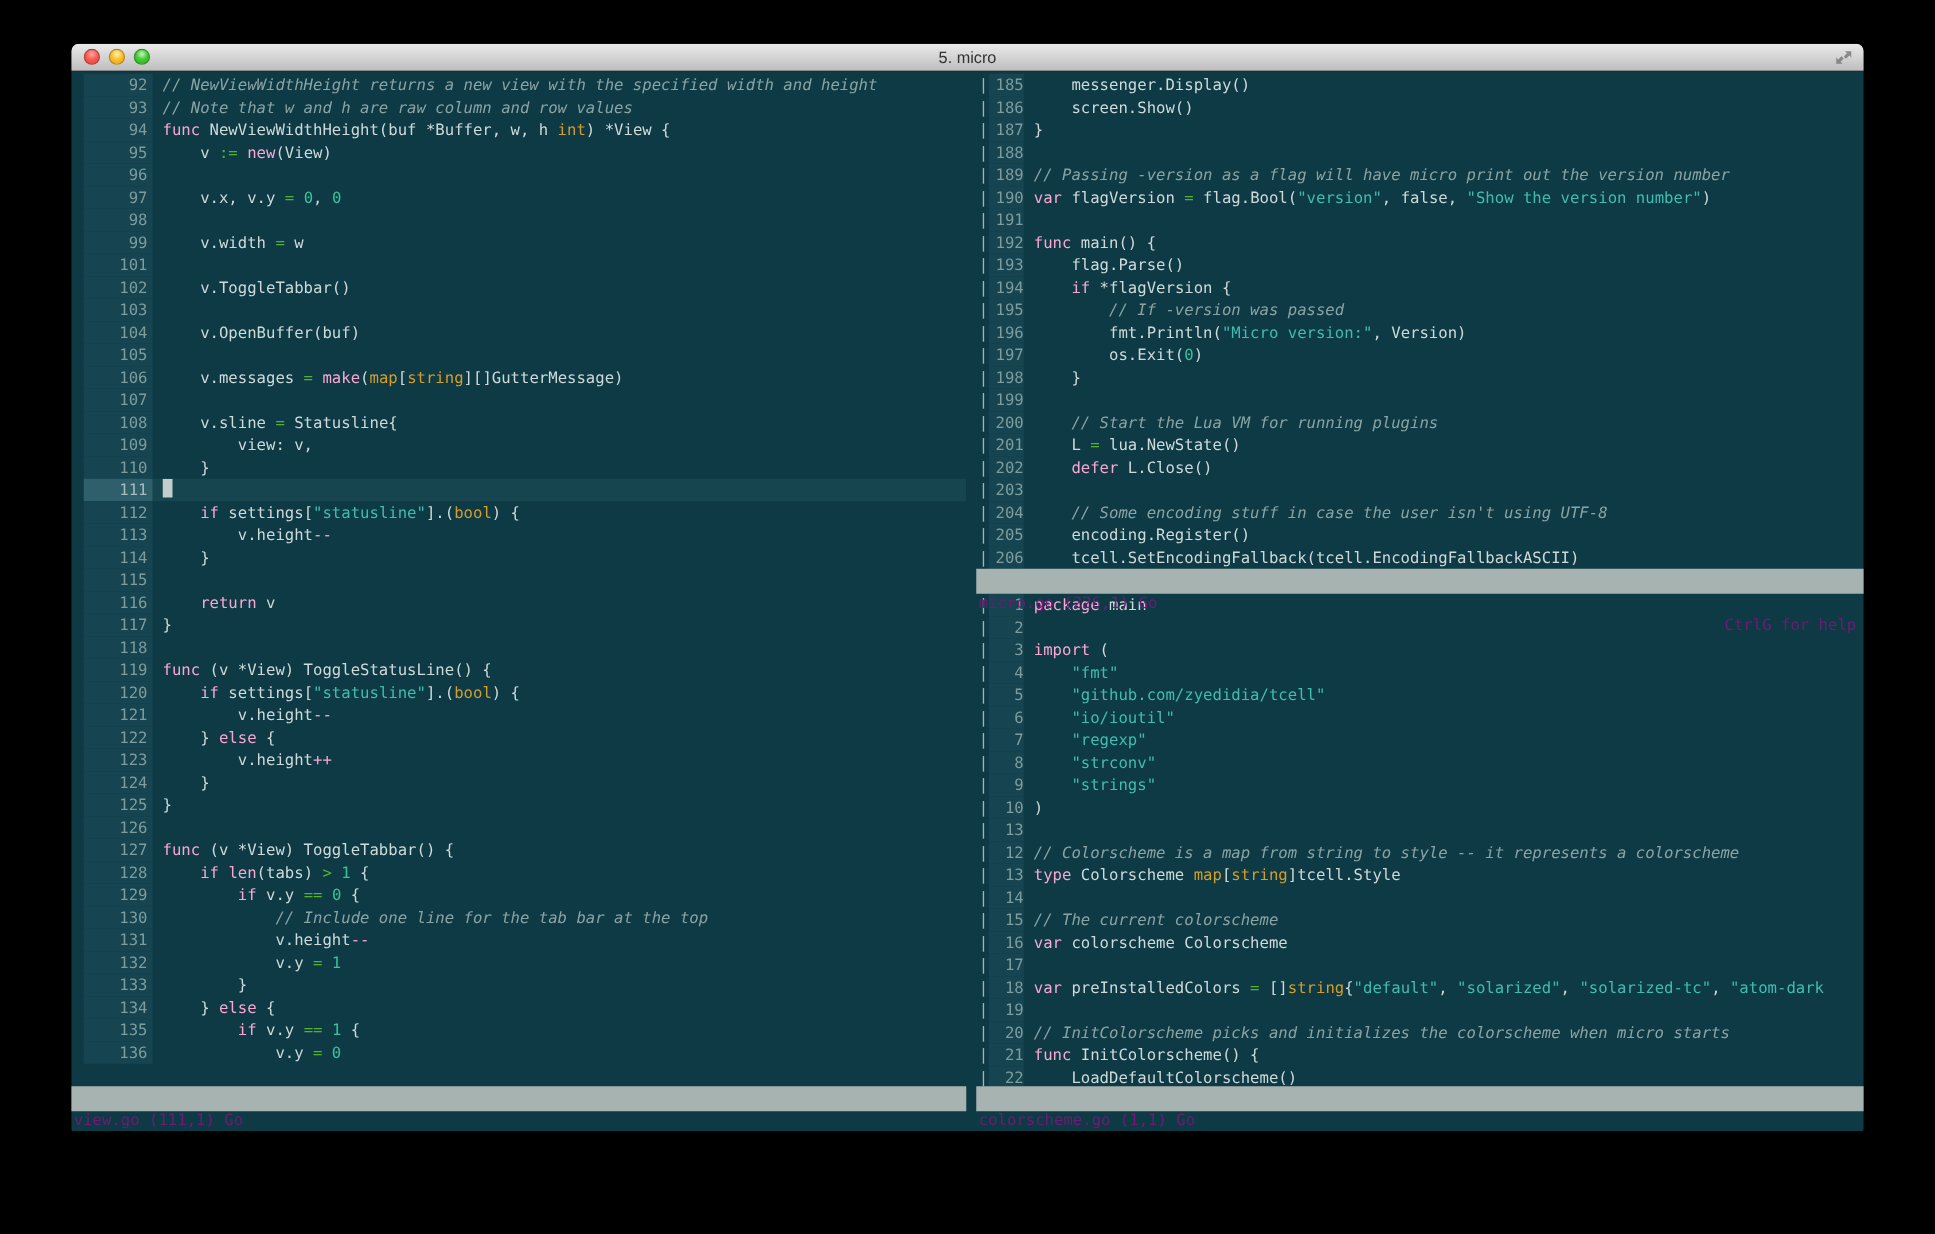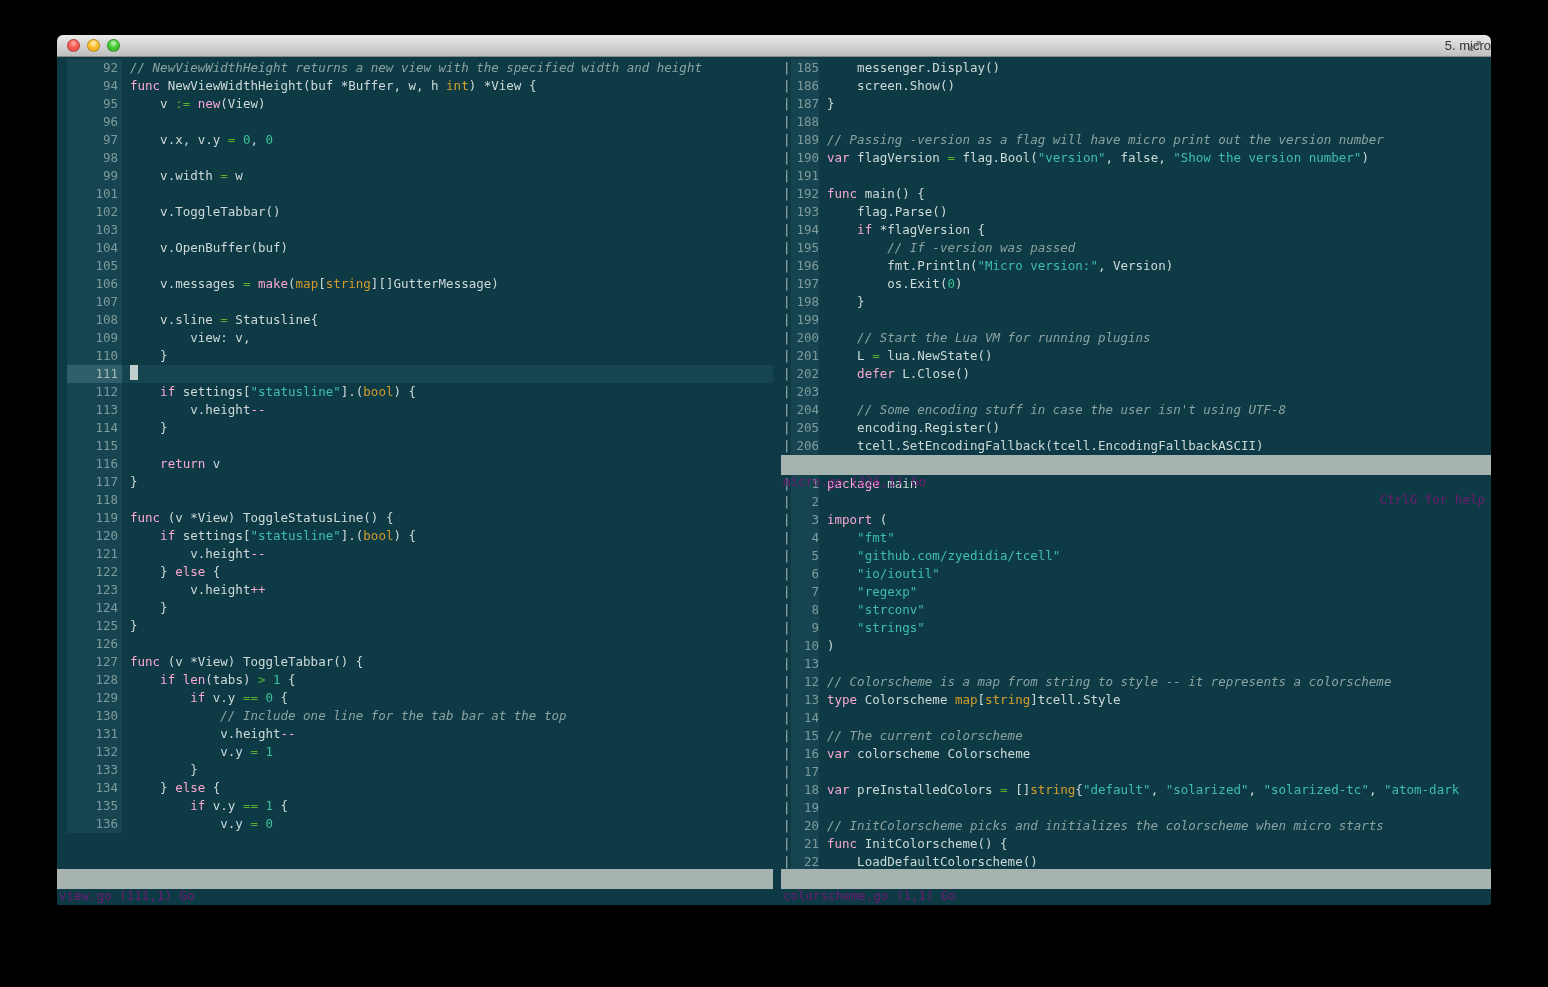--- a/index.html
+++ b/index.html
@@ -3,21 +3,21 @@
 <meta charset="utf-8">
 <style>
   html,body{margin:0;padding:0;background:#000;width:1548px;height:987px;overflow:hidden;
     font-family:"DejaVu Sans Mono",monospace;}
   .window{position:absolute;left:57px;top:35px;width:1434px;height:870px;
     border-radius:6px 6px 2px 2px;overflow:hidden;box-shadow:0 12px 30px rgba(0,0,0,.6);}
   
   .titlebar{position:absolute;left:0;top:0;right:0;height:22px;
     background:linear-gradient(#ebebeb,#d2d2d2 55%,#bfbfbf);
     border-bottom:1px solid #8a8a8a;box-sizing:border-box;}
-  .title{position:absolute;left:0;right:0;top:0;height:22px;line-height:21px;text-align:right;
+  .title{position:absolute;left:0;right:0;top:0;height:22px;line-height:21px;text-align:center;
     font-family:"Liberation Sans",sans-serif;font-size:13px;color:#333;}
   .lights{position:absolute;left:10px;top:4px;display:flex;gap:7px;}
   .light{width:13px;height:13px;border-radius:50%;box-sizing:border-box;border:1px solid rgba(0,0,0,.25);}
   .light.red{background:radial-gradient(circle at 50% 30%,#ff9d96 8%,#f75d54 45%,#e2433b);}
   .light.yellow{background:radial-gradient(circle at 50% 30%,#ffe9a8 8%,#fcc02d 45%,#e8a616);}
   .light.green{background:radial-gradient(circle at 50% 30%,#b4f0a8 8%,#47cb36 45%,#2fae27);}
   .resize{position:absolute;right:8px;top:3px;width:16px;height:16px;opacity:.75;}
   
   .term{position:absolute;left:0;top:22px;right:0;bottom:0;background:#0d3a45;}
   .pane{position:absolute;overflow:hidden;}
@@ -65,20 +65,21 @@
     <svg class="resize" viewBox="0 0 16 16">
       <path d="M9 3 L14 3 L14 8 L12.4 6.4 L9.8 9 L8 7.2 L10.6 4.6 Z" fill="#6f6f6f"></path>
       <path d="M7 13 L2 13 L2 8 L3.6 9.6 L6.2 7 L8 8.8 L5.4 11.4 Z" fill="#6f6f6f"></path>
     </svg>
   </div>
 
   <div class="term">
     <div class="pane pane-left">
       <div class="rows" id="rows-left">
           <div class="row"><span class="ln">92</span><span class="code"><span class="tk-c">// NewViewWidthHeight returns a new view with the specified width and height</span></span></div>
+          <div class="row"><span class="ln">93</span><span class="code"><span class="tk-c">// Note that w and h are raw column and row values</span></span></div>
           <div class="row"><span class="ln">94</span><span class="code"><span class="tk-k">func</span><span class="tk-d"> NewViewWidthHeight(buf *Buffer, w, h </span><span class="tk-t">int</span><span class="tk-d">) *View {</span></span></div>
           <div class="row"><span class="ln">95</span><span class="code"><span class="tk-d">    v </span><span class="tk-o">:=</span><span class="tk-d"> </span><span class="tk-k">new</span><span class="tk-d">(View)</span></span></div>
           <div class="row"><span class="ln">96</span><span class="code"></span></div>
           <div class="row"><span class="ln">97</span><span class="code"><span class="tk-d">    v.x, v.y </span><span class="tk-o">=</span><span class="tk-d"> </span><span class="tk-n">0</span><span class="tk-d">, </span><span class="tk-n">0</span></span></div>
           <div class="row"><span class="ln">98</span><span class="code"></span></div>
           <div class="row"><span class="ln">99</span><span class="code"><span class="tk-d">    v.width </span><span class="tk-o">=</span><span class="tk-d"> w</span></span></div>
           <div class="row"><span class="ln">101</span><span class="code"></span></div>
           <div class="row"><span class="ln">102</span><span class="code"><span class="tk-d">    v.ToggleTabbar()</span></span></div>
           <div class="row"><span class="ln">103</span><span class="code"></span></div>
           <div class="row"><span class="ln">104</span><span class="code"><span class="tk-d">    v.OpenBuffer(buf)</span></span></div>

